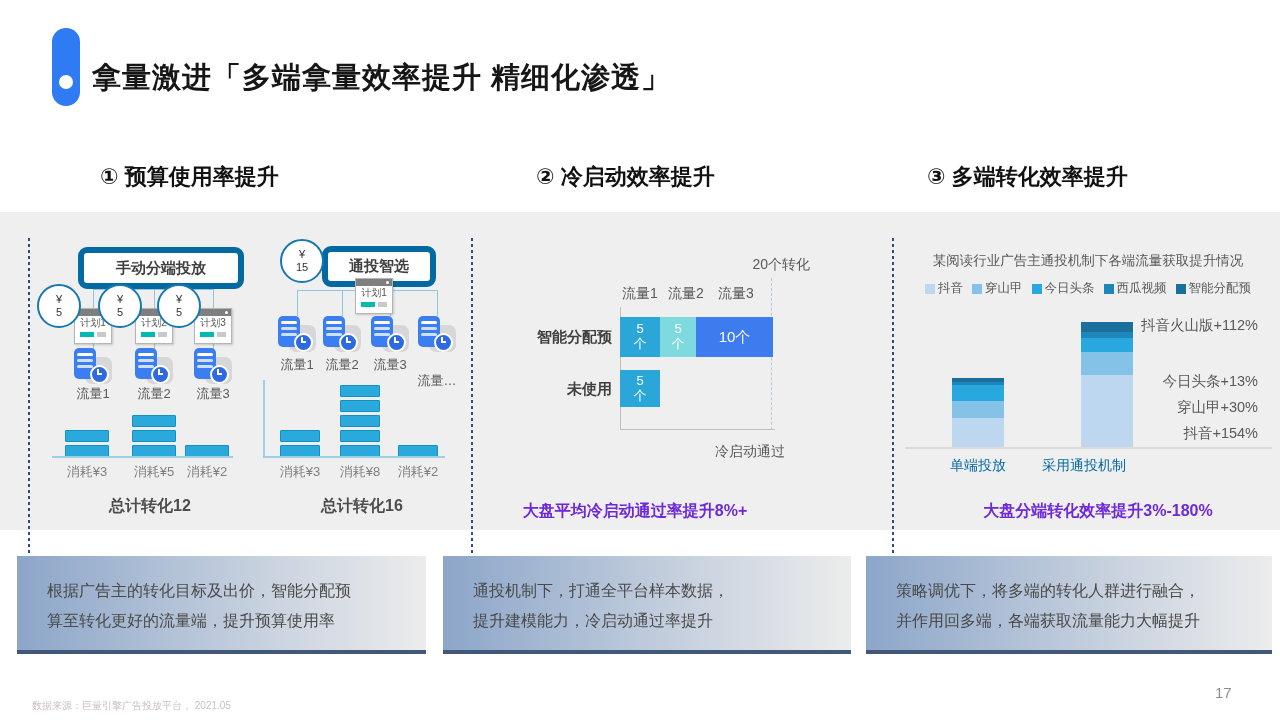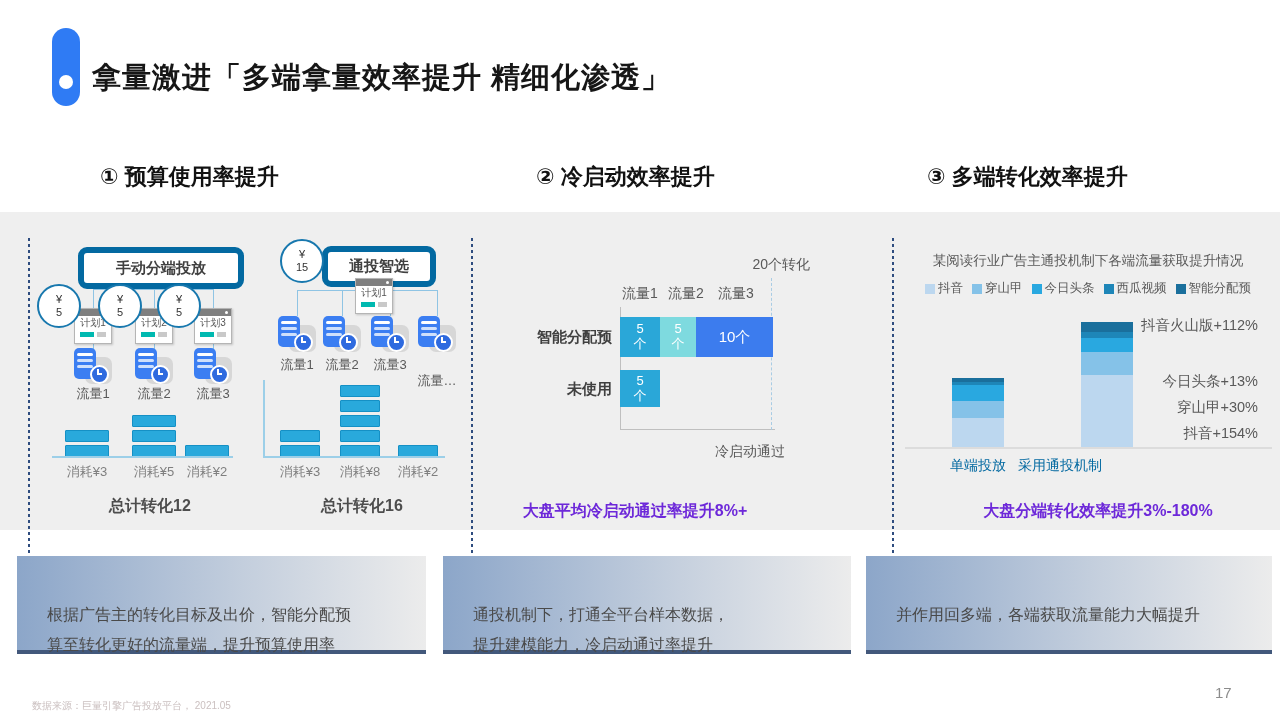--- a/index.html
+++ b/index.html
@@ -71,21 +71,21 @@
   .s3-legend{position:absolute;left:905px;top:280px;width:366px;display:flex;justify-content:center;gap:9px;}
   .lg-item{display:flex;align-items:center;gap:3px;font-size:12.5px;color:#595959;}
   .lg-sw{width:10px;height:10px;}
   .sbar{position:absolute;bottom:272px;width:52px;display:flex;flex-direction:column;justify-content:flex-end;}
   .s3-axis{position:absolute;left:905px;top:447px;width:367px;height:2px;background:#DCDCDC;}
   .s3-xlabel{position:absolute;top:457px;text-align:center;font-size:14px;color:#0369a1;}
   .s3-ann{position:absolute;left:1000px;width:258px;text-align:right;font-size:14.5px;color:#595959;}
 
   
   .note{position:absolute;top:556px;height:98px;background:linear-gradient(90deg,#8CA6C9 0%,#C3CEDD 55%,#ECECEC 100%);
-        border-bottom:4px solid #42587B;box-sizing:border-box;padding:44px 0 0 30px;
+        border-bottom:4px solid #42587B;box-sizing:border-box;padding:20px 0 0 30px;
         font-size:16px;color:#4A4A4A;line-height:30px;}
   .note span{display:block;}
 
   .footer{position:absolute;left:32px;top:699px;font-size:10px;color:#CBC0C0;}
   .pagenum{position:absolute;left:1215px;top:684px;font-size:15px;color:#8C8C8C;}
 </style>
 </head>
 <body>
 
 <div class="slide">
@@ -358,37 +358,38 @@
   </div>
   <div class="sbar" style="left:1081px;">
     <div style="height: 10px; background: rgb(26, 111, 156);"></div>
     <div style="height: 6px; background: rgb(30, 134, 184);"></div>
     <div style="height: 14px; background: rgb(41, 168, 224);"></div>
     <div style="height: 23px; background: rgb(133, 194, 232);"></div>
     <div style="height: 73px; background: rgb(188, 215, 239);"></div>
   </div>
   <div class="s3-axis"></div>
   <div class="s3-xlabel" style="left:928px;width:100px;">单端投放</div>
-  <div class="s3-xlabel" style="left:990px;width:140px;">采用通投机制</div>
+  <div class="s3-xlabel" style="left:1014px;width:140px;">采用通投机制</div>
 
   <div class="s3-ann" style="top:316px;">抖音火山版+112%</div>
   <div class="s3-ann" style="top:372px;">今日头条+13%</div>
   <div class="s3-ann" style="top:398px;">穿山甲+30%</div>
   <div class="s3-ann" style="top:424px;">抖音+154%</div>
 
   <div class="caption" style="left:920px;width:356px;">大盘分端转化效率提升3%-180%</div>
 
   <div class="note" style="left:17px;width:409px;">
     <span>根据广告主的转化目标及出价，智能分配预</span>
     <span>算至转化更好的流量端，提升预算使用率</span>
   </div>
   <div class="note" style="left:443px;width:408px;">
     <span>通投机制下，打通全平台样本数据，</span>
     <span>提升建模能力，冷启动通过率提升</span>
   </div>
   <div class="note" style="left:866px;width:406px;">
+    <span>策略调优下，将多端的转化人群进行融合，</span>
     <span>并作用回多端，各端获取流量能力大幅提升</span>
   </div>
 
   <div class="footer">数据来源：巨量引擎广告投放平台， 2021.05</div>
   <div class="pagenum">17</div>
 
 </div>
 
 </body></html>

